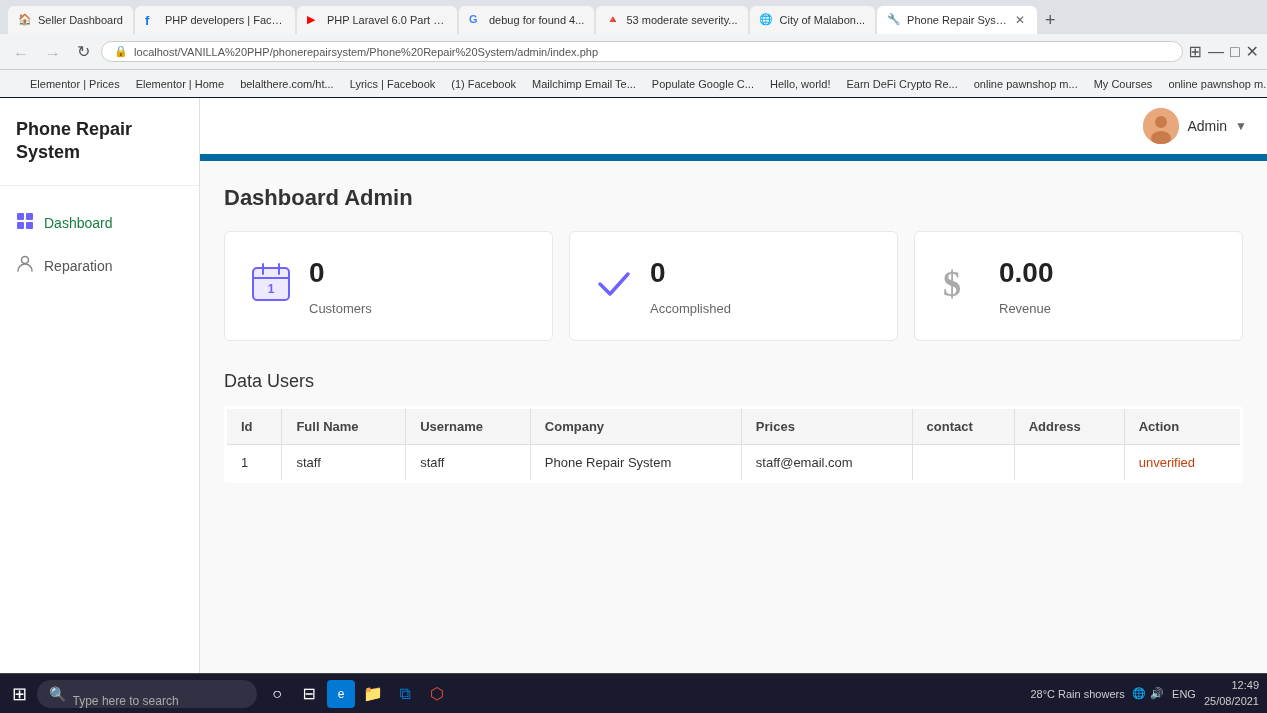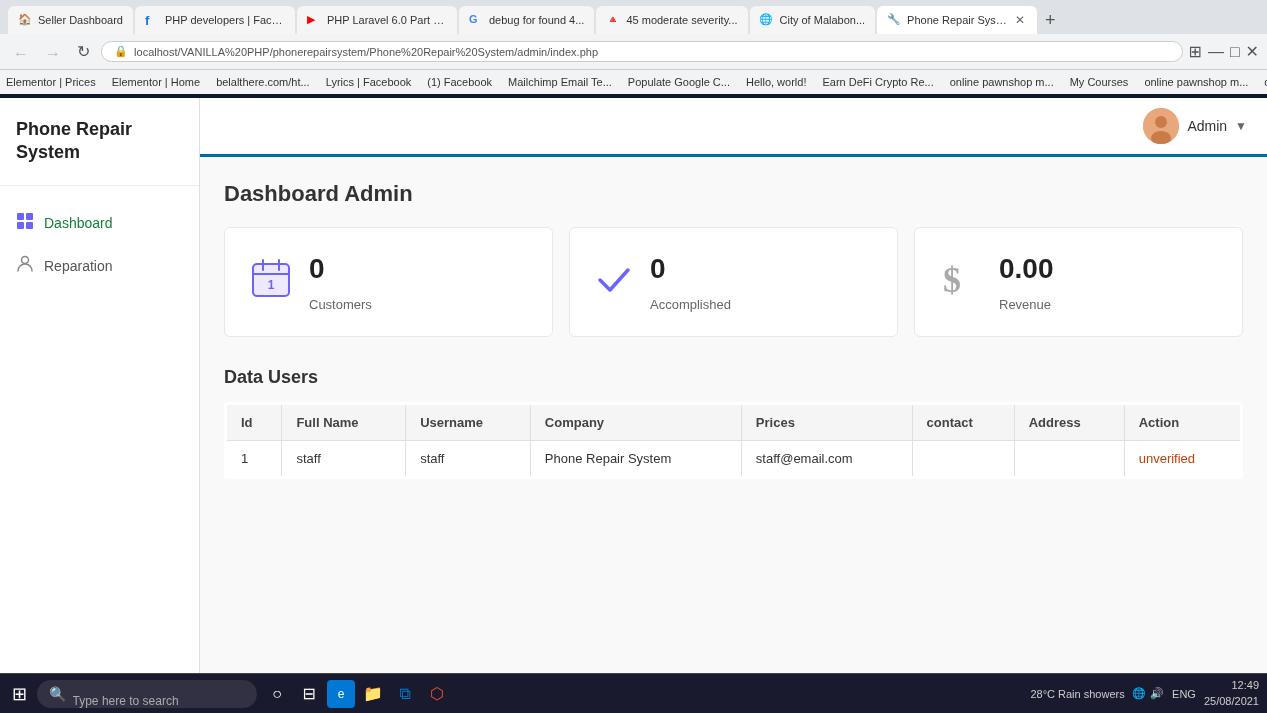--- a/index.html
+++ b/index.html
@@ -14,21 +14,21 @@
     .tab-label { overflow: hidden; text-overflow: ellipsis; font-size: 11px; }
     .tab-close { margin-left: auto; color: #666; font-size: 12px; cursor: pointer; padding: 2px; }
     .tab-new { background: none; border: none; font-size: 18px; color: #555; cursor: pointer; padding: 0 6px; }
     .browser-controls { display: flex; align-items: center; padding: 4px 8px; background: #f1f3f4; gap: 6px; height: 36px; border-bottom: 1px solid #ccc; }
     .nav-btn { background: none; border: none; color: #555; font-size: 16px; cursor: pointer; padding: 2px 5px; border-radius: 50%; }
     .nav-btn:disabled { color: #bbb; cursor: default; }
     .address-bar { flex: 1; background: #fff; border: 1px solid #ccc; border-radius: 20px; padding: 3px 12px; font-size: 12px; color: #333; display: flex; align-items: center; gap: 6px; }
     .address-bar span { font-size: 11px; color: #555; overflow: hidden; text-overflow: ellipsis; white-space: nowrap; }
     .browser-actions { display: flex; gap: 6px; align-items: center; }
     .browser-action-btn { background: none; border: none; font-size: 16px; color: #555; cursor: pointer; }
-    .bookmarks-bar { display: flex; align-items: center; padding: 2px 0; background: #f1f3f4; border-bottom: 4px solid #0f172a; gap: 4px; height: 28px; overflow: hidden; }
+    .bookmarks-bar { display: flex; align-items: center; padding: 2px 24px; background: #f1f3f4; border-bottom: 1px solid #0f172a; gap: 4px; height: 28px; overflow: hidden; }
     .bookmark { font-size: 11px; color: #333; cursor: pointer; padding: 2px 6px; border-radius: 3px; white-space: nowrap; display: flex; align-items: center; gap: 3px; }
 
     
     .app-container { display: flex; flex: 1; overflow: hidden; background: #fff; }
 
     
     .sidebar { width: 200px; background: #fff; border-right: 1px solid #e0e0e0; flex-shrink: 0; display: flex; flex-direction: column; }
     .sidebar-logo { padding: 20px 16px; font-size: 18px; font-weight: bold; color: #222; line-height: 1.3; border-bottom: 1px solid #eee; }
     .sidebar-nav { padding: 16px 0; }
     .nav-item { display: flex; align-items: center; gap: 10px; padding: 10px 16px; cursor: pointer; color: #555; font-size: 14px; }
@@ -48,41 +48,41 @@
     .stats-row { display: flex; gap: 16px; margin-bottom: 30px; }
     .stat-card { flex: 1; background: #fff; border: 1px solid #e8e8e8; border-radius: 6px; padding: 24px; display: flex; align-items: center; gap: 16px; min-height: 110px; }
     .stat-icon { font-size: 36px; }
     .stat-icon.calendar { color: #6c63ff; }
     .stat-icon.check { color: #6c63ff; font-size: 32px; }
     .stat-icon.dollar { color: #888; font-size: 38px; }
     .stat-info .stat-number { font-size: 28px; font-weight: 600; color: #222; }
     .stat-info .stat-label { font-size: 13px; color: #666; margin-top: 12px; }
 
     
-    .section-title { font-size: 18px; font-weight: 700; color: #333; margin-bottom: 14px; }
+    .section-title { font-size: 18px; font-weight: 400; color: #333; margin-bottom: 14px; }
     .data-table { width: 100%; border-collapse: collapse; background: #fff; border: 3px solid #84cc16; border-radius: 4px; overflow: hidden; }
     .data-table th { background: #f5f5f5; padding: 10px 14px; text-align: left; font-size: 13px; font-weight: 600; color: #444; border-bottom: 1px solid #e0e0e0; border-right: 1px solid #e0e0e0; }
     .data-table td { padding: 10px 14px; font-size: 13px; color: #333; border-bottom: 1px solid #e0e0e0; border-right: 1px solid #e0e0e0; }
     .data-table th:last-child, .data-table td:last-child { border-right: none; }
     .unverified-badge { color: #c2410c; font-size: 13px; }
 
     
     .taskbar { height: 40px; background: #1a1a2e; display: flex; align-items: center; justify-content: space-between; padding: 0 8px; flex-shrink: 0; border-top: 1px solid #444; }
     .taskbar-left { display: flex; align-items: center; gap: 6px; }
     .taskbar-start { background: none; border: none; color: #fff; font-size: 18px; cursor: pointer; padding: 4px; }
     .taskbar-search { display: flex; align-items: center; background: rgba(255,255,255,0.1); border-radius: 14px; padding: 3px 12px; gap: 6px; min-width: 220px; height: 28px; }
     .taskbar-search input { background: none; border: none; color: #ccc; font-size: 12px; outline: none; width: 160px; }
     .taskbar-search input::placeholder { color: #aaa; }
     .taskbar-apps { display: flex; gap: 4px; align-items: center; }
     .taskbar-app { width: 28px; height: 28px; border-radius: 4px; display: flex; align-items: center; justify-content: center; font-size: 16px; cursor: pointer; }
     .taskbar-right { display: flex; align-items: center; gap: 8px; color: #ccc; font-size: 11px; }
     .taskbar-icons { display: flex; gap: 4px; align-items: center; }
     .taskbar-time { text-align: right; line-height: 1.4; }
 
-    .header-bar { background: #fff; border-bottom: 3px solid #0369a1; display: flex; justify-content: flex-end; align-items: center; padding: 10px 20px; position: relative; }
+    .header-bar { background: #fff; border-bottom: 7px solid #0369a1; display: flex; justify-content: flex-end; align-items: center; padding: 10px 20px; position: relative; }
     .page-wrapper { display: flex; flex-direction: column; flex: 1; overflow: hidden; }
   </style>
 </head>
 <body>
 
 <div class="browser-chrome">
   <div class="tab-bar">
     <div class="tab">
       <span class="tab-favicon">🏠</span>
       <span class="tab-label">Seller Dashboard</span>
@@ -94,21 +94,21 @@
     <div class="tab">
       <span class="tab-favicon" style="color:red;">▶</span>
       <span class="tab-label">PHP Laravel 6.0 Part 1/5...</span>
     </div>
     <div class="tab">
       <span class="tab-favicon" style="color:#4285f4;font-weight:bold;">G</span>
       <span class="tab-label">debug for found 4...</span>
     </div>
     <div class="tab">
       <span class="tab-favicon">🔺</span>
-      <span class="tab-label">45 moderate severity...</span>
+      <span class="tab-label">53 moderate severity...</span>
     </div>
     <div class="tab">
       <span class="tab-favicon">🌐</span>
       <span class="tab-label">City of Malabon...</span>
     </div>
     <div class="tab active">
       <span class="tab-favicon">🔧</span>
       <span class="tab-label">Phone Repair System</span>
       <span class="tab-close">✕</span>
     </div>

